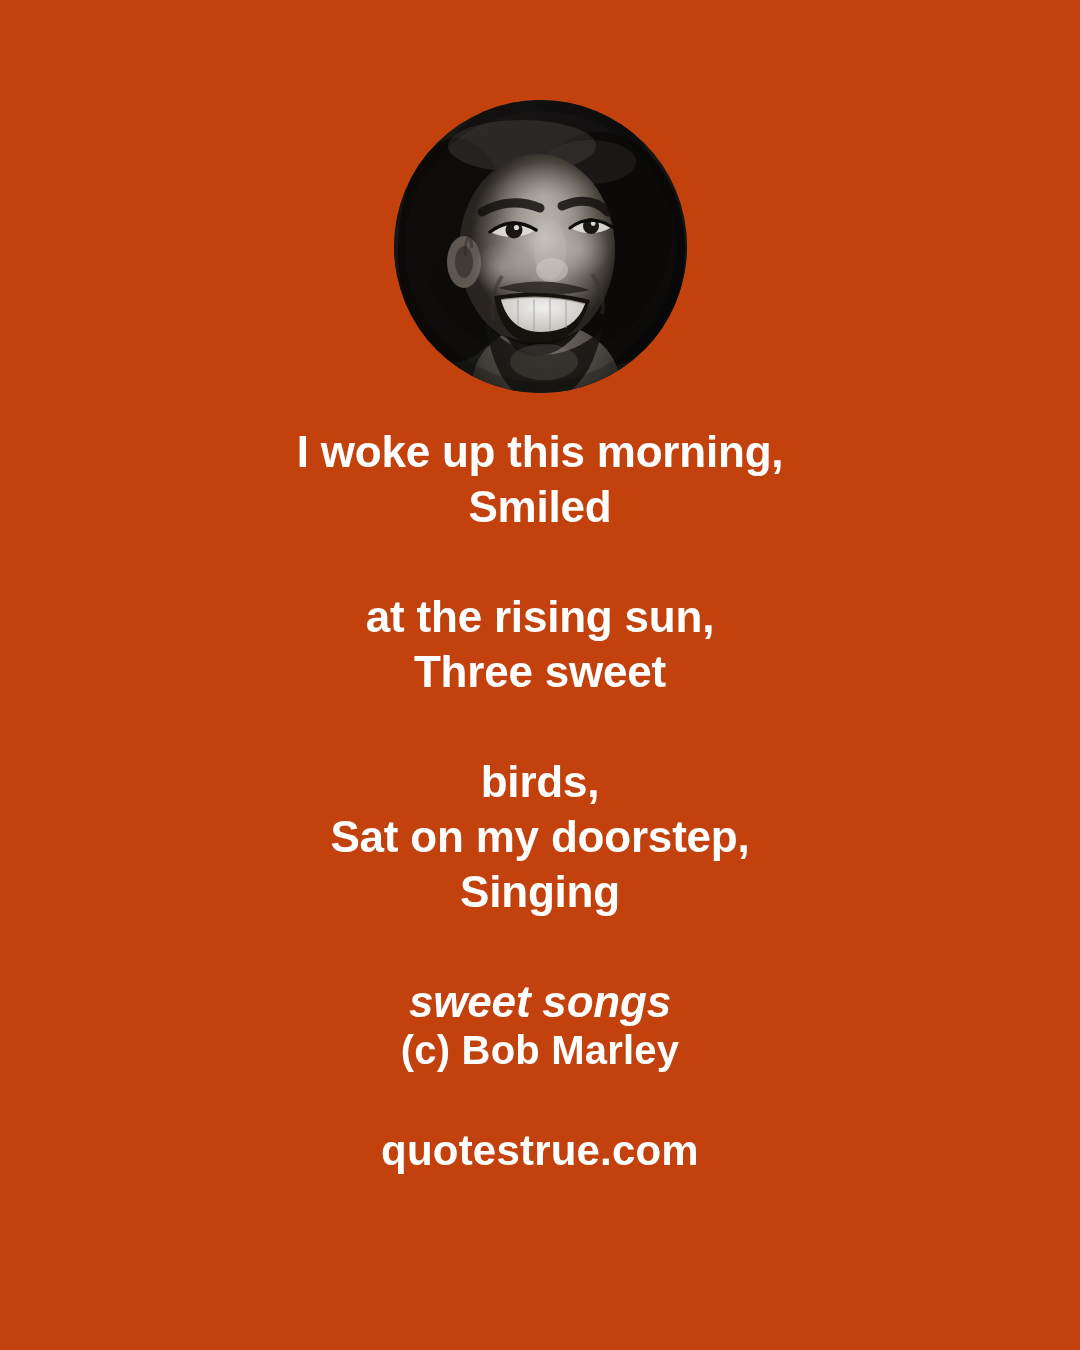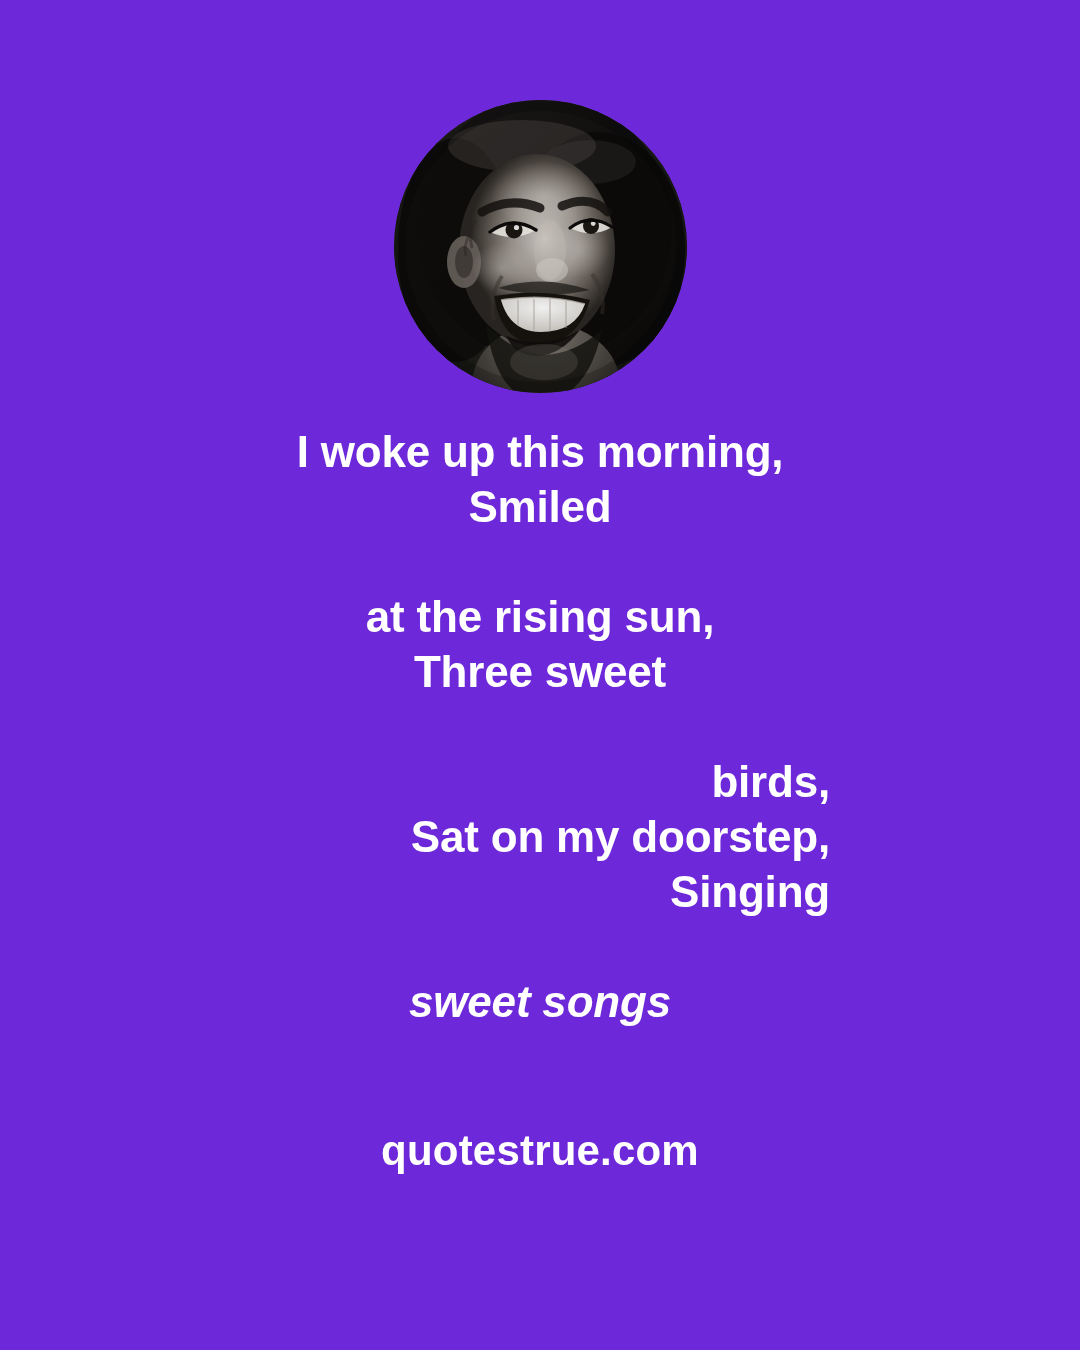--- a/index.html
+++ b/index.html
@@ -95,21 +95,21 @@
     color: #ffffff;
     font-size: 42px;
     font-weight: bold;
     line-height: 54px;
     letter-spacing: 0.2px;
   }
 </style>
 </head>
 <body style="background: rgb(61, 90, 227);">
 
-<div class="quote-card" style="background: #6d28d9;">
+<div class="quote-card" style="background: #c2410c;">
 
   <div class="portrait-wrap">
     <div class="portrait">
       <svg viewBox="0 0 293 293" xmlns="http://www.w3.org/2000/svg" aria-hidden="true">
         <defs>
           <clipPath id="circleClip">
             <circle cx="146.5" cy="146.5" r="146.5"></circle>
           </clipPath>
           <radialGradient id="bgDark" cx="50%" cy="42%" r="72%">
             <stop offset="0%" stop-color="#6f6f6f"></stop>
@@ -211,23 +211,24 @@
     </div>
   </div>
 
   <div class="quote-body">
     <p class="quote-para" style="white-space: pre-line;">I woke up this morning,
 Smiled</p>
     <div class="para-gap"></div>
     <p class="quote-para" style="white-space: pre-line;">at the rising sun,
 Three sweet</p>
     <div class="para-gap"></div>
-    <p class="quote-para" style="white-space: pre-line; text-align: right;">birds,
+    <p class="quote-para" style="white-space: pre-line;">birds,
 Sat on my doorstep,
 Singing</p>
     <div class="para-gap"></div>
     <p class="quote-para" style="white-space: pre-line; font-style: italic;">sweet songs</p>
   </div>
 
+  <div class="attribution">(c) Bob Marley</div>
 
   <div class="website">quotestrue.com</div>
 
 </div>
 
 </body></html>

